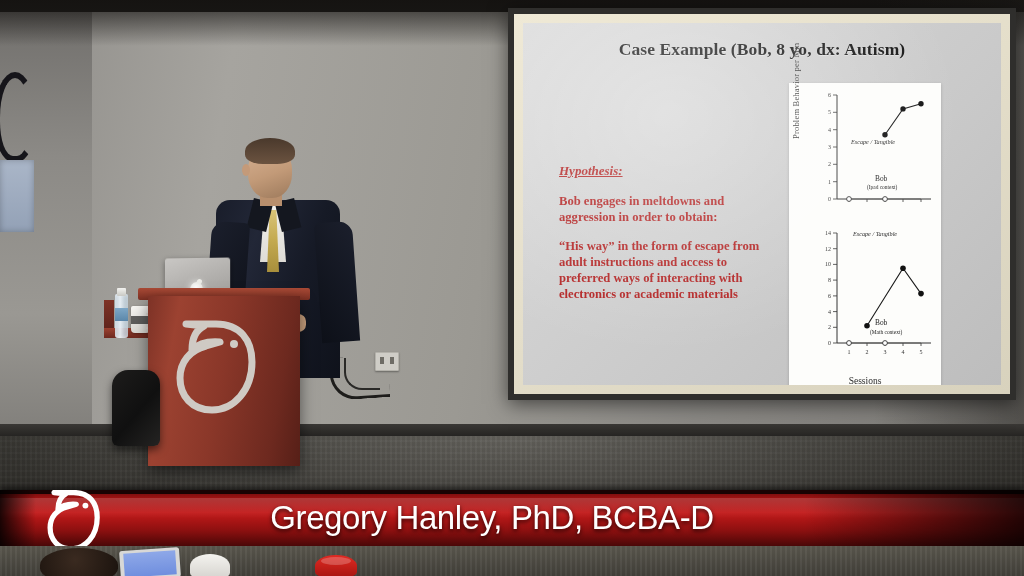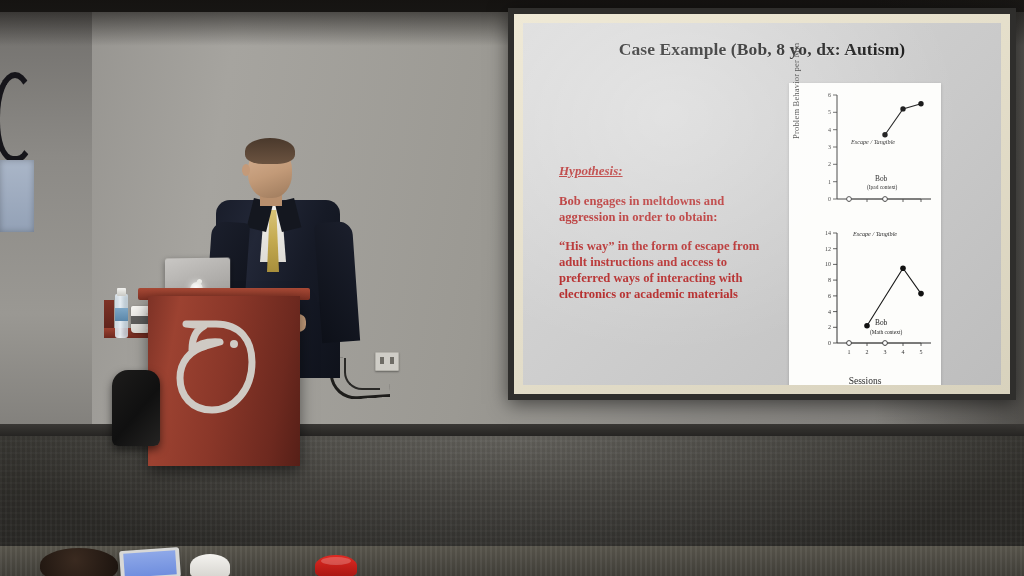--- a/index.html
+++ b/index.html
@@ -568,20 +568,33 @@
   <div class="podium-top"></div>
   <div class="podium">
     <svg class="podium-logo" viewBox="0 0 86 104">
       <path d="M14 10 h30 c24 0 36 16 36 38 c0 28 -18 48 -40 48 c-20 0 -32 -14 -32 -32 c0 -16 10 -28 26 -32 l14 -4
                c-12 -1 -22 2 -28 8 c0 -12 4 -20 12 -24 z" fill="none" stroke="#cfcac4" stroke-width="7" stroke-linejoin="round"></path>
       <circle cx="62" cy="30" r="4" fill="#cfcac4"></circle>
     </svg>
   </div>
   <div class="backpack"></div>
 
+  <div class="banner">
+    <div class="banner-sheen"></div>
+    <div class="banner-fade-l"></div>
+    <div class="banner-fade-r"></div>
+
+    <svg class="banner-logo" viewBox="0 0 86 104">
+      <path d="M14 10 h30 c24 0 36 16 36 38 c0 28 -18 48 -40 48 c-20 0 -32 -14 -32 -32 c0 -16 10 -28 26 -32 l14 -4
+               c-12 -1 -22 2 -28 8 c0 -12 4 -20 12 -24 z" fill="none" stroke="#ffffff" stroke-width="8" stroke-linejoin="round"></path>
+      <circle cx="62" cy="30" r="4.5" fill="#ffffff"></circle>
+    </svg>
+
+    <div class="banner-text">Gregory Hanley, PhD, BCBA-D</div>
+  </div>
 
   <div class="audience">
     <div class="aud-head"></div>
     <div class="tablet">
       <div class="tablet-screen"></div>
     </div>
     <div class="white-cup"></div>
     <div class="red-cup"></div>
   </div>
 

